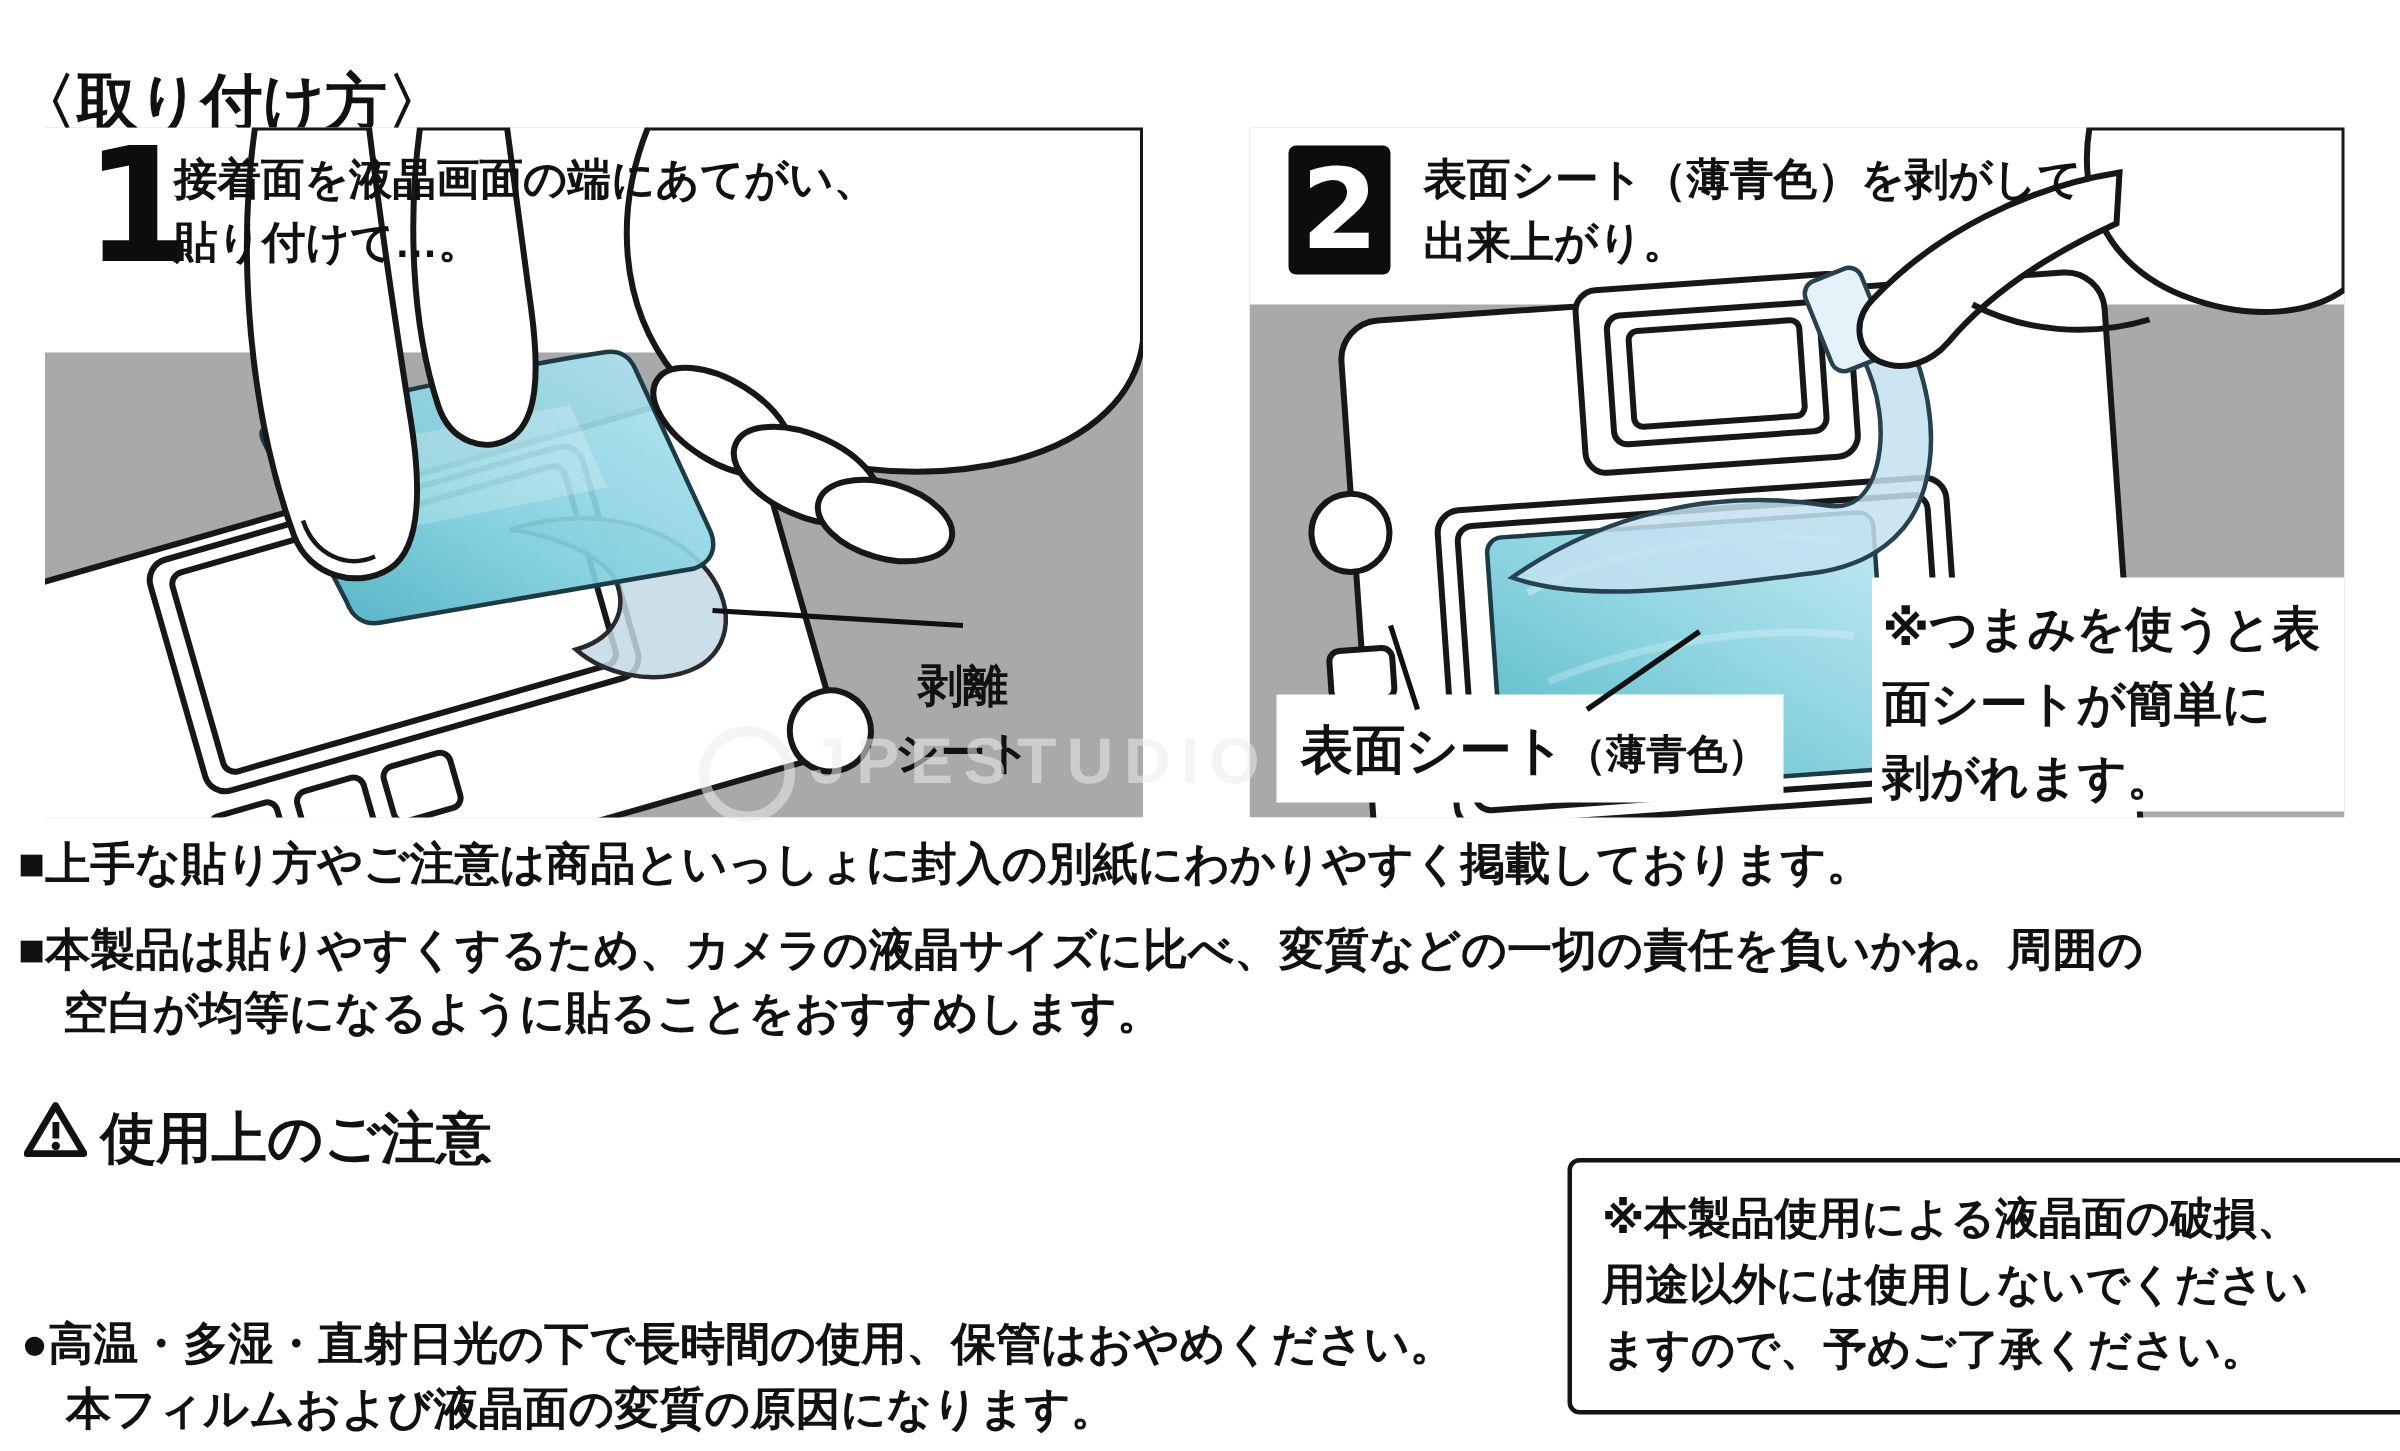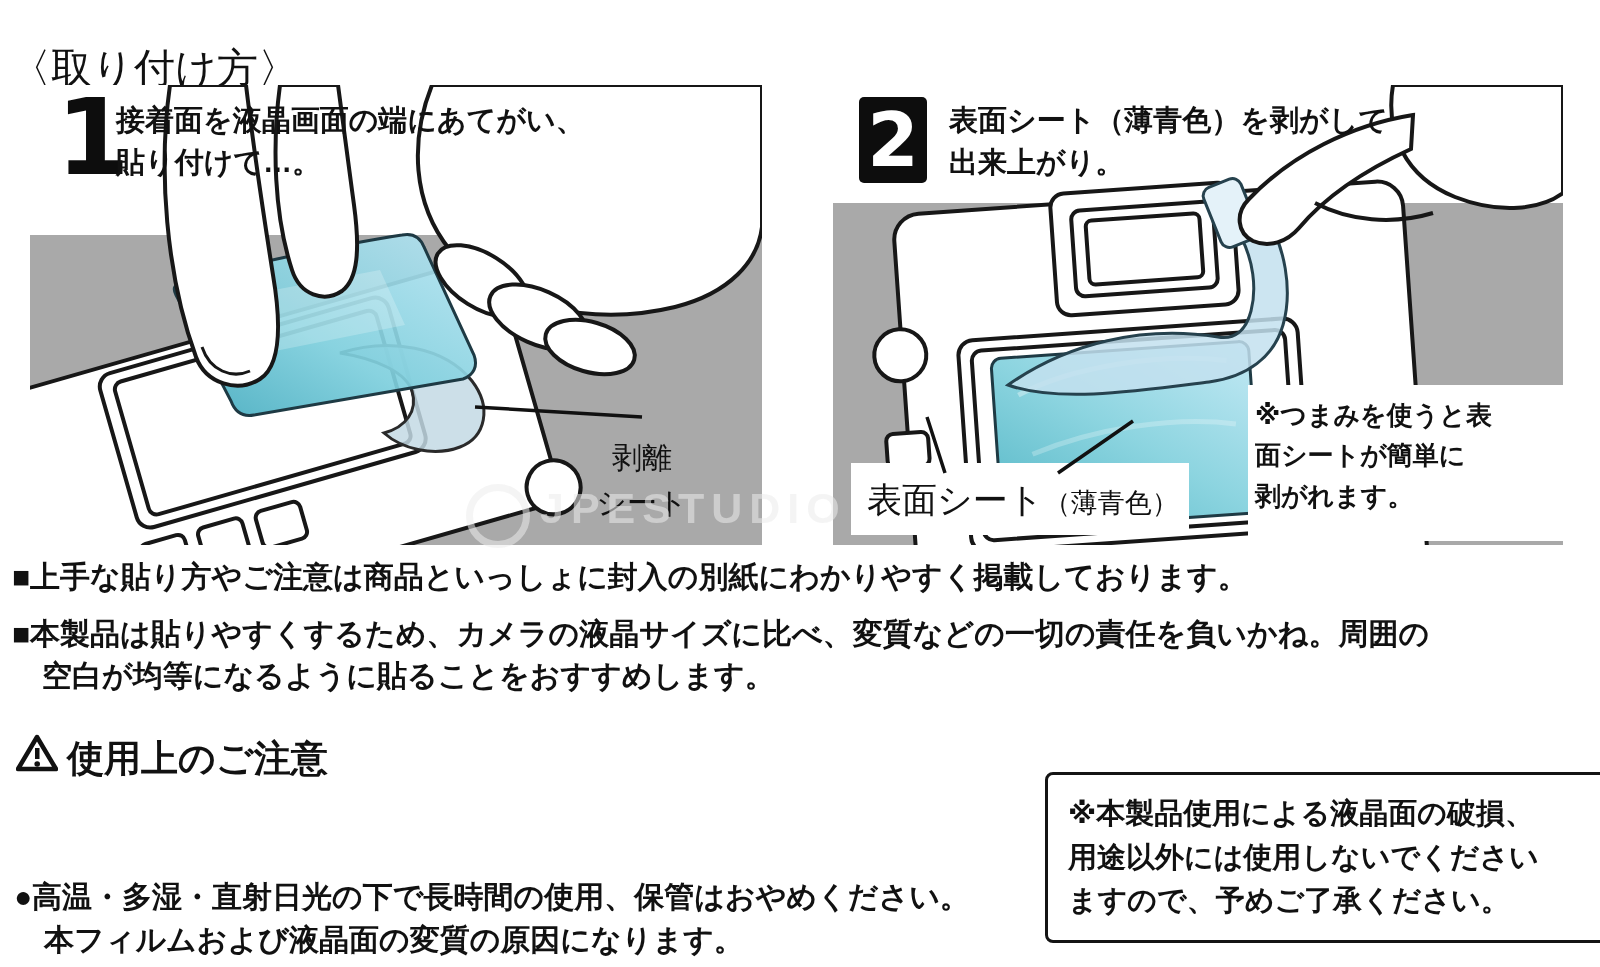--- a/index.html
+++ b/index.html
@@ -1,40 +1,40 @@
 <!DOCTYPE html>
 <html style="--panel-bg: #a9a9a9; --ink: #111111; --film-teal-dark: #3fa8bc; --film-teal-light: #b8e4f2; --sheet-blue: #c3e0ef;"><head>
 <meta charset="utf-8">
 <style>
   html,body{margin:0;padding:0}
   body{background:#ffffff;font-family:"Liberation Sans","DejaVu Sans",sans-serif}
   .page{position:relative;width:1600px;height:967px;background:#fff;overflow:hidden;color:#111}
 
-  .title{position:absolute;left:10px;top:14px;font-size:41px;font-weight:400;white-space:nowrap}
+  .title{position:absolute;left:10px;top:14px;font-size:41px;font-weight:700;white-space:nowrap}
 
   .panel{position:absolute;top:85px;height:460px}
   .panel1{left:30px;width:732px}
   .panel2{left:833px;width:730px}
   .illus{position:absolute;left:0;top:0;width:100%;height:100%;display:block}
 
   .stepnum{position:absolute;font-weight:900;z-index:3;font-family:"DejaVu Sans","Liberation Sans",sans-serif}
   .n1{left:26px;top:4px;font-size:106px;line-height:.92;color:#0d0d0d}
   .n2{left:26px;top:12px;width:68px;height:86px;background:#0d0d0d;border-radius:5px;color:#fff;
       font-size:74px;line-height:86px;text-align:center}
 
   .steptext{position:absolute;font-size:29px;font-weight:800;line-height:1.45;z-index:3;white-space:nowrap}
   .t1{left:86px;top:14px}
   .t2{left:116px;top:14px}
 
-  .callout{position:absolute;font-weight:400;z-index:3}
+  .callout{position:absolute;font-weight:700;z-index:3}
   .c1{left:558px;top:350px;width:108px;font-size:30px;line-height:1.5;text-align:center;white-space:nowrap}
   .c2{left:34px;top:392px;font-size:35px;white-space:nowrap}
   .c2 .sub{font-size:27px}
 
-  .tip{position:absolute;left:422px;top:310px;font-size:26px;font-weight:800;line-height:1.55;z-index:3;white-space:nowrap}
+  .tip{position:absolute;left:422px;top:310px;font-size:32px;font-weight:800;line-height:1.55;z-index:3;white-space:nowrap}
 
   .watermark{position:absolute;left:466px;top:484px;display:flex;align-items:flex-start;gap:10px;z-index:5;opacity:.55;pointer-events:none}
   .watermark .ring{width:50px;height:50px;border:7px solid #ececec;border-radius:50%}
   .watermark .wm-text{font-size:43px;font-weight:700;letter-spacing:7px;color:#ececec}
 
   .notes{position:absolute;left:12px;top:556px;font-size:30px;font-weight:800;line-height:1.4}
   .note{margin:0 16px 15px 0}
   .note .l{display:block;white-space:nowrap}
   .note .cont{padding-left:30px}
 

